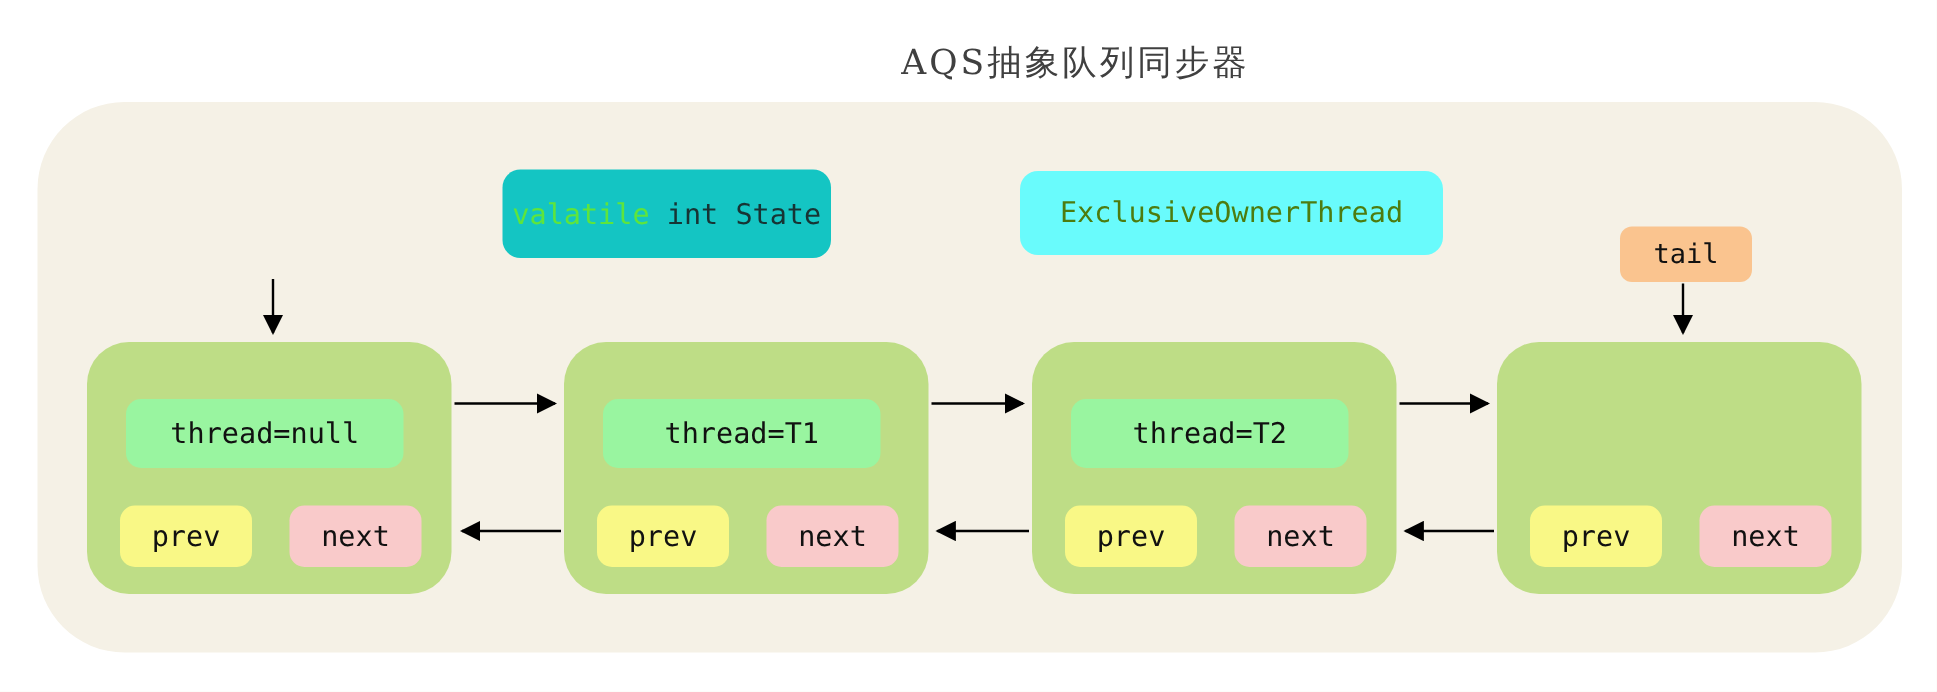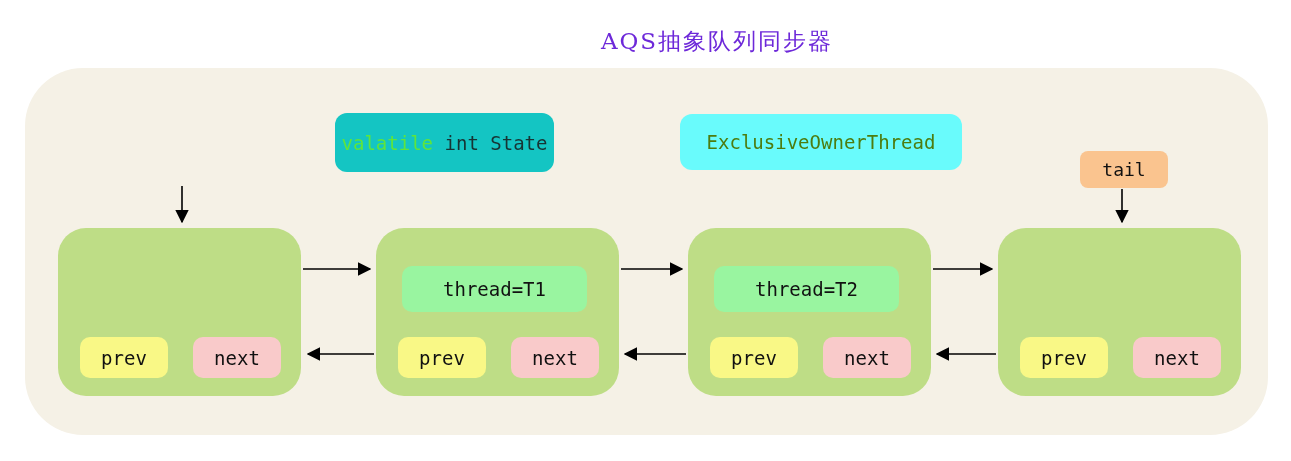--- a/index.html
+++ b/index.html
@@ -12,21 +12,21 @@
     overflow:hidden;
   }
   .title{
     position:absolute;
     left:717px;top:26px;
     transform:translateX(-50%);
     font-family:"DejaVu Serif","Liberation Serif",serif;
     font-size:23px;
     letter-spacing:2px;
     white-space:nowrap;
-    color:#6d28d9;
+    color:#404040;
   }
   .container{
     position:absolute;
     left:25px;top:68px;
     width:1243px;height:367px;
     background:var(--container-bg,#f5f1e6);
     border-radius:58px;
   }
   .pointer{
     position:absolute;
@@ -104,20 +104,21 @@
     <span>tail</span>
   </div>
 
   <div class="state-box">
     <span class="kw">valatile</span><span> int State</span>
   </div>
 
   <div class="owner-box">ExclusiveOwnerThread</div>
 
   <div class="node" style="left:58px">
+    <div class="thread-box">thread=null</div>
     <div class="ptr-row">
       <div class="prev-box">prev</div>
       <div class="next-box">next</div>
     </div>
   </div>
 
   <div class="node" style="left:376px">
     <div class="thread-box">thread=T1</div>
     <div class="ptr-row">
       <div class="prev-box">prev</div>

